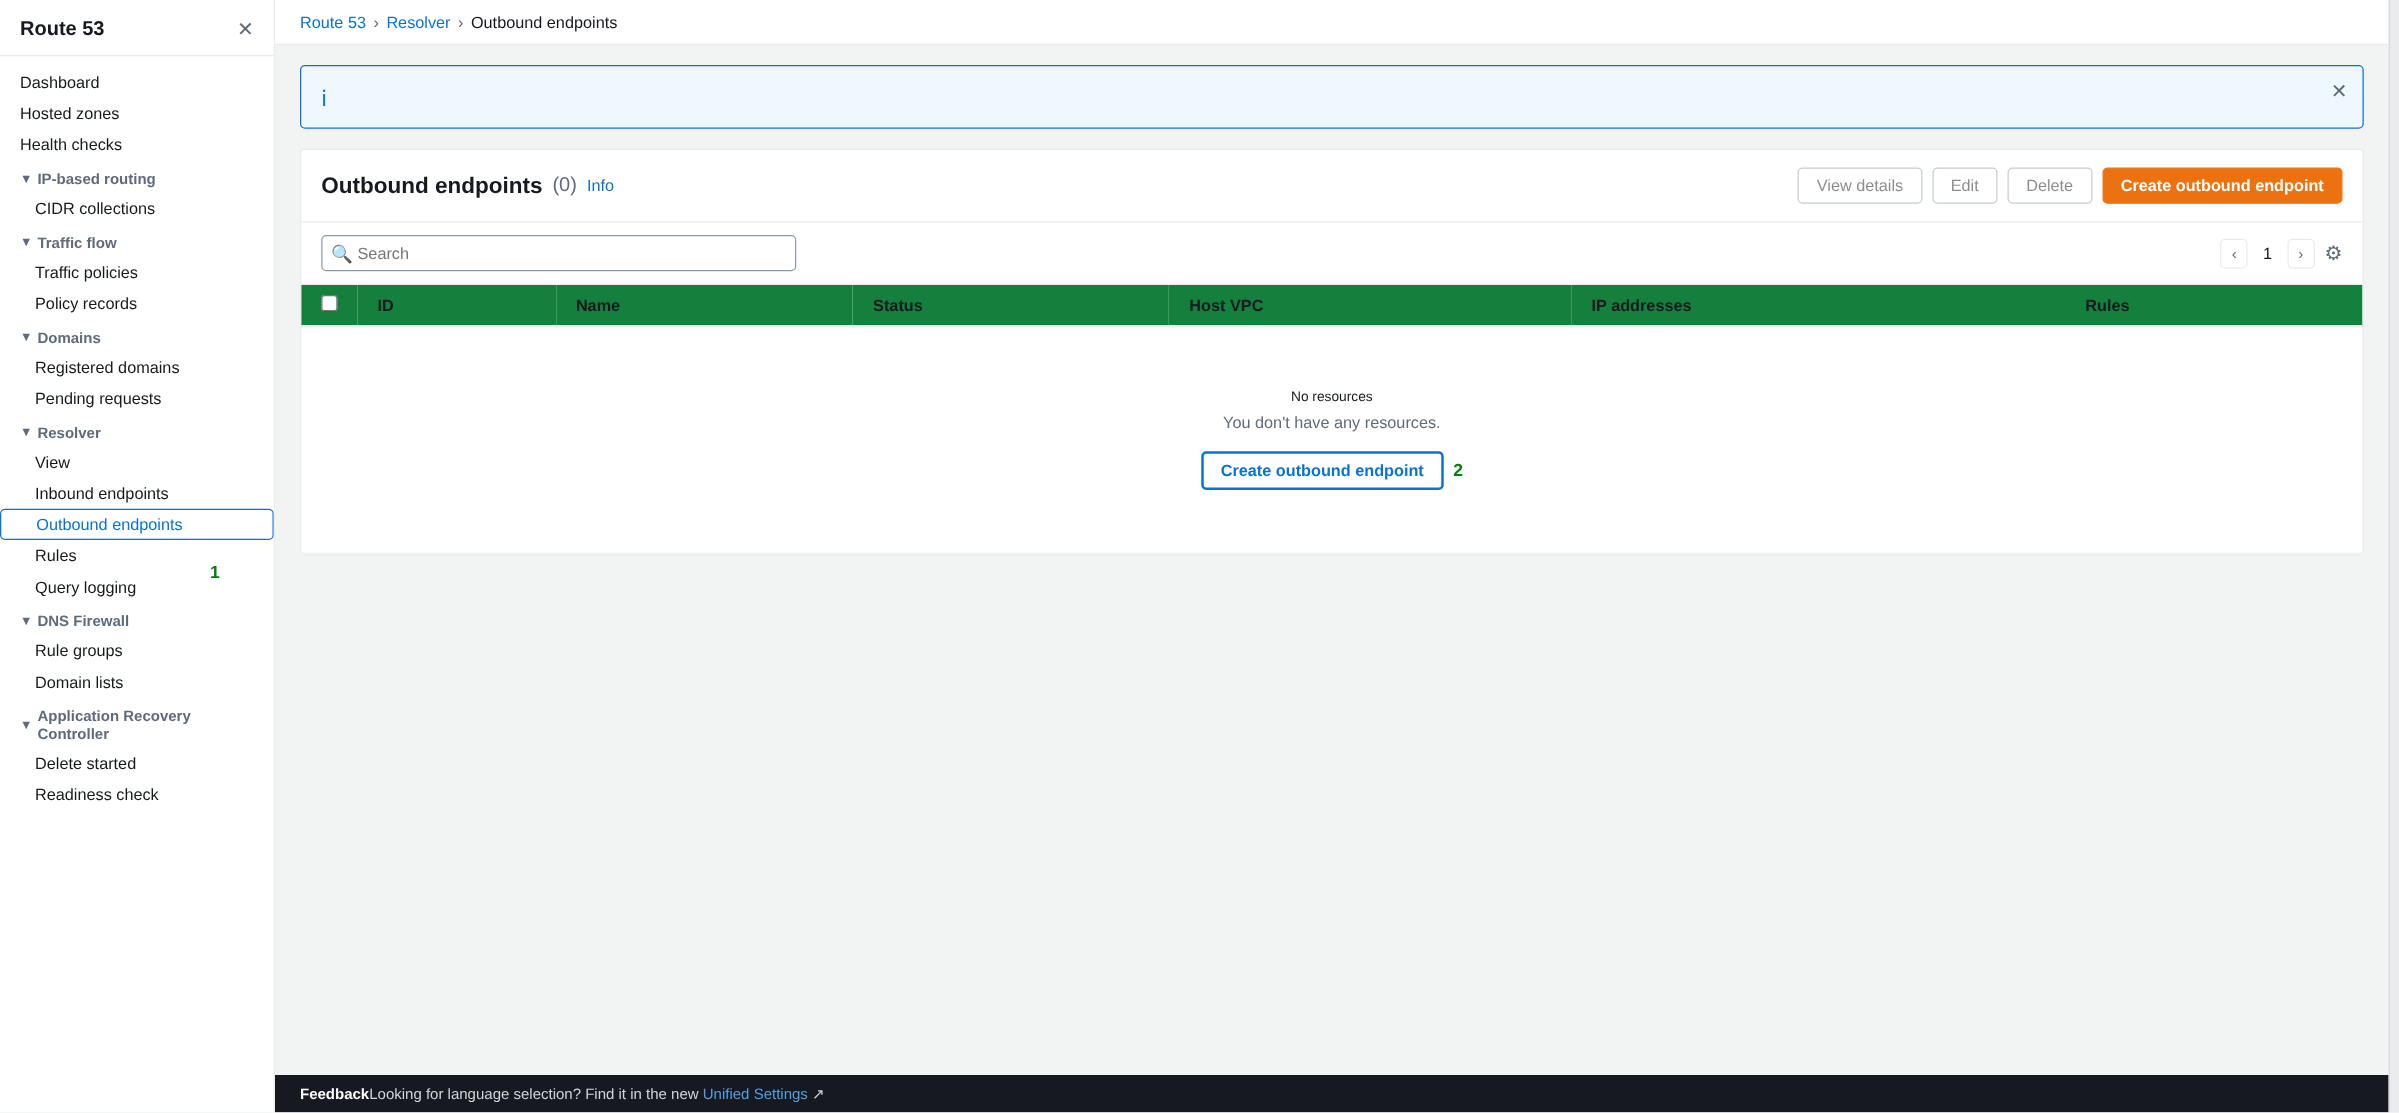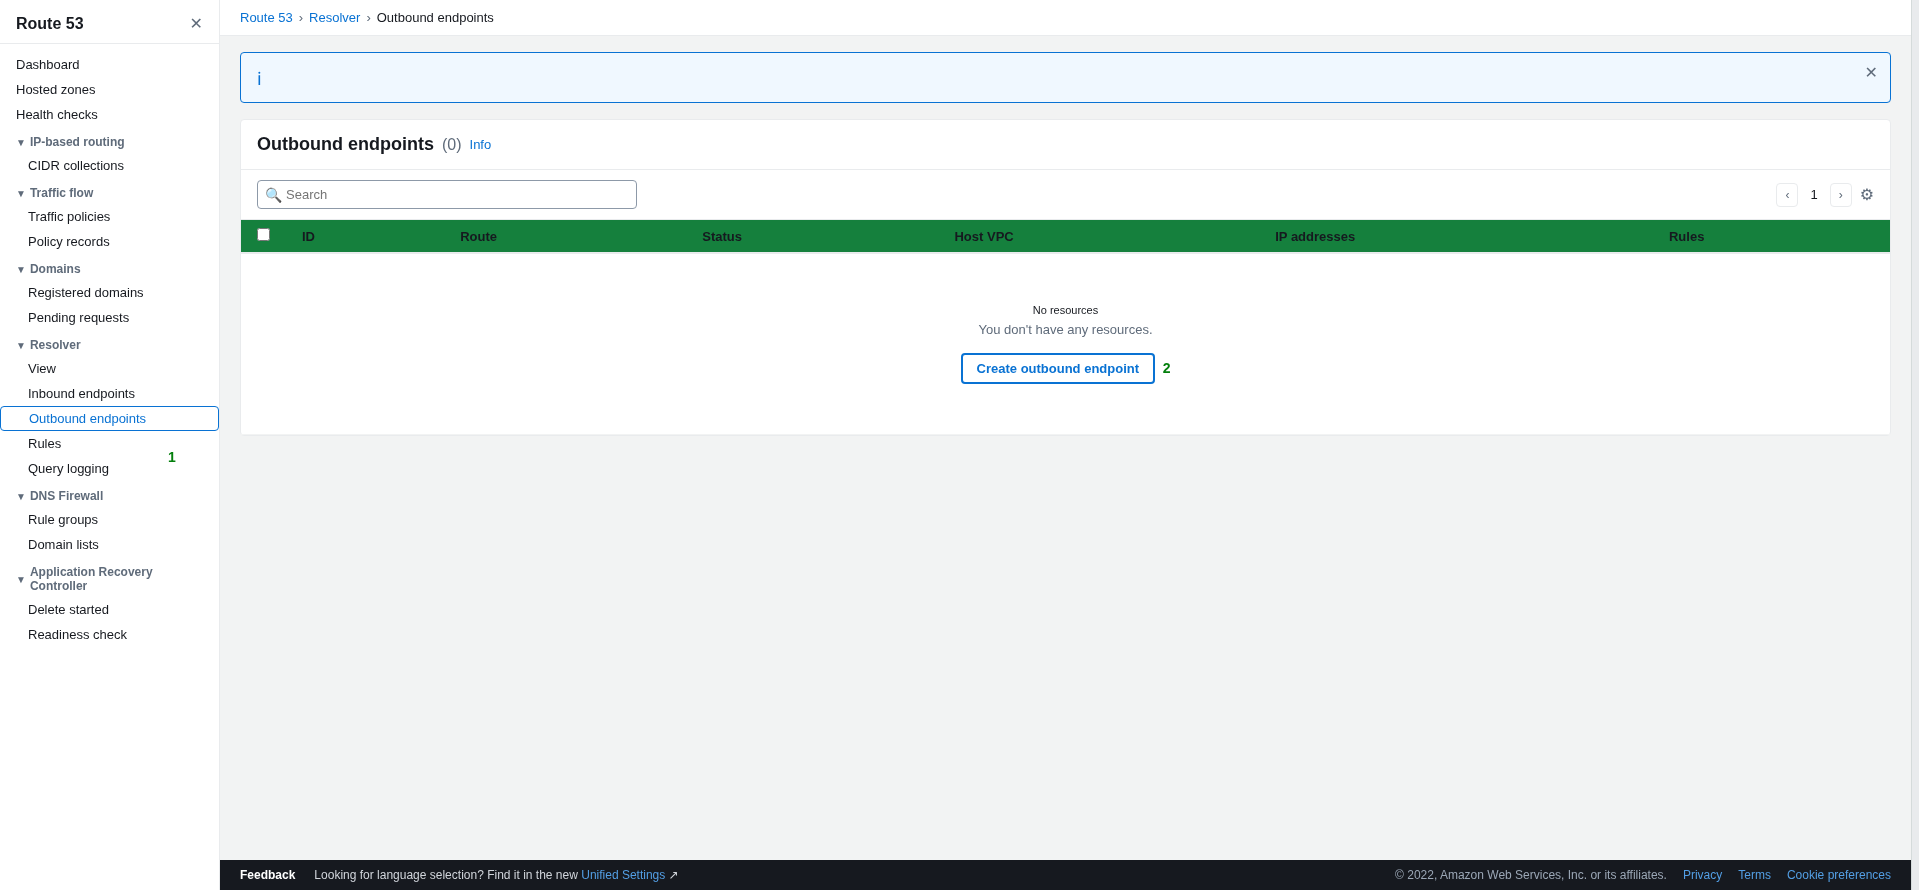--- a/index.html
+++ b/index.html
@@ -70,21 +70,21 @@
 
     
     .empty-state { text-align: center; padding: 40px 20px; }
     .empty-state .title { font-size: 11px; font-weight: 400; margin-bottom: 6px; }
     .empty-state .subtitle { font-size: 13px; color: #5f6b7a; margin-bottom: 16px; }
     .btn-outlined { padding: 6px 14px; border-radius: 4px; font-size: 13px; cursor: pointer; border: 2px solid #0972d3; background: #fff; color: #0972d3; font-weight: 600; }
     .label-2 { color: #037f0c; font-weight: 700; font-size: 14px; margin-left: 4px; }
 
     
     .bottom-bar { background: #16191f; color: #d1d5db; padding: 8px 20px; font-size: 12px; display: flex; align-items: center; justify-content: space-between; }
-    .bottom-bar-left { display: flex; align-items: center; gap: 19px; }
+    .bottom-bar-left { display: flex; align-items: center; gap: 0; }
     .bottom-bar-right { display: flex; align-items: center; gap: 16px; }
     .bottom-bar a { color: #539fe5; text-decoration: none; }
     .bottom-bar .feedback-link { color: #fff; font-weight: 600; cursor: pointer; }
     .bottom-bar .copyright { color: #9ba7b6; }
 
     
     .scroll-indicator { width: 8px; background: #e9ebed; border-left: 1px solid #d5dbdb; flex-shrink: 0; }
 
     
     .gear::before { content: '⚙'; }
@@ -173,20 +173,26 @@
       <div class="table-panel">
 
         <div class="table-header">
           <div style="display:flex; align-items:center; gap:8px;">
             <span class="table-title">
               <span>Outbound endpoints</span>
               <span class="count">(0)</span>
             </span>
             <a class="info-link">Info</a>
           </div>
+          <div class="table-actions">
+            <button class="btn" disabled="">View details</button>
+            <button class="btn" disabled="">Edit</button>
+            <button class="btn" disabled="">Delete</button>
+            <button class="btn btn-primary">Create outbound endpoint</button>
+          </div>
         </div>
 
         <div class="search-bar">
           <div class="search-input-wrapper">
             <span class="search-icon">🔍</span>
             <input class="search-input" type="text" placeholder="Search" style="">
           </div>
           <div style="display:flex; align-items:center; gap:4px;">
             <div class="pagination">
               <button>‹</button>
@@ -196,21 +202,21 @@
             <span class="settings-icon gear"></span>
           </div>
         </div>
 
         <div class="table-container">
           <table>
             <thead>
               <tr>
                 <th><input type="checkbox" style=""></th>
                 <th>ID</th>
-                <th>Route</th>
+                <th>Name</th>
                 <th>Status</th>
                 <th>Host VPC</th>
                 <th>IP addresses</th>
                 <th>Rules</th>
               </tr>
             </thead>
             <tbody>
               <tr>
                 <td colspan="7">
                   <div class="empty-state">
@@ -229,26 +235,20 @@
 
     <div class="bottom-bar">
       <div class="bottom-bar-left">
         <span class="feedback-link">Feedback</span>
         <span>
           <span>Looking for language selection? Find it in the new</span>
           <a>Unified Settings</a>
           <span> ↗</span>
         </span>
       </div>
-      <div class="bottom-bar-right">
-        <span class="copyright">© 2022, Amazon Web Services, Inc. or its affiliates.</span>
-        <a>Privacy</a>
-        <a>Terms</a>
-        <a>Cookie preferences</a>
-      </div>
     </div>
   </div>
 
   <div class="scroll-indicator"></div>
 </div>
 
 <style>
   .active-label {
     position: fixed;
     left: 168px;

